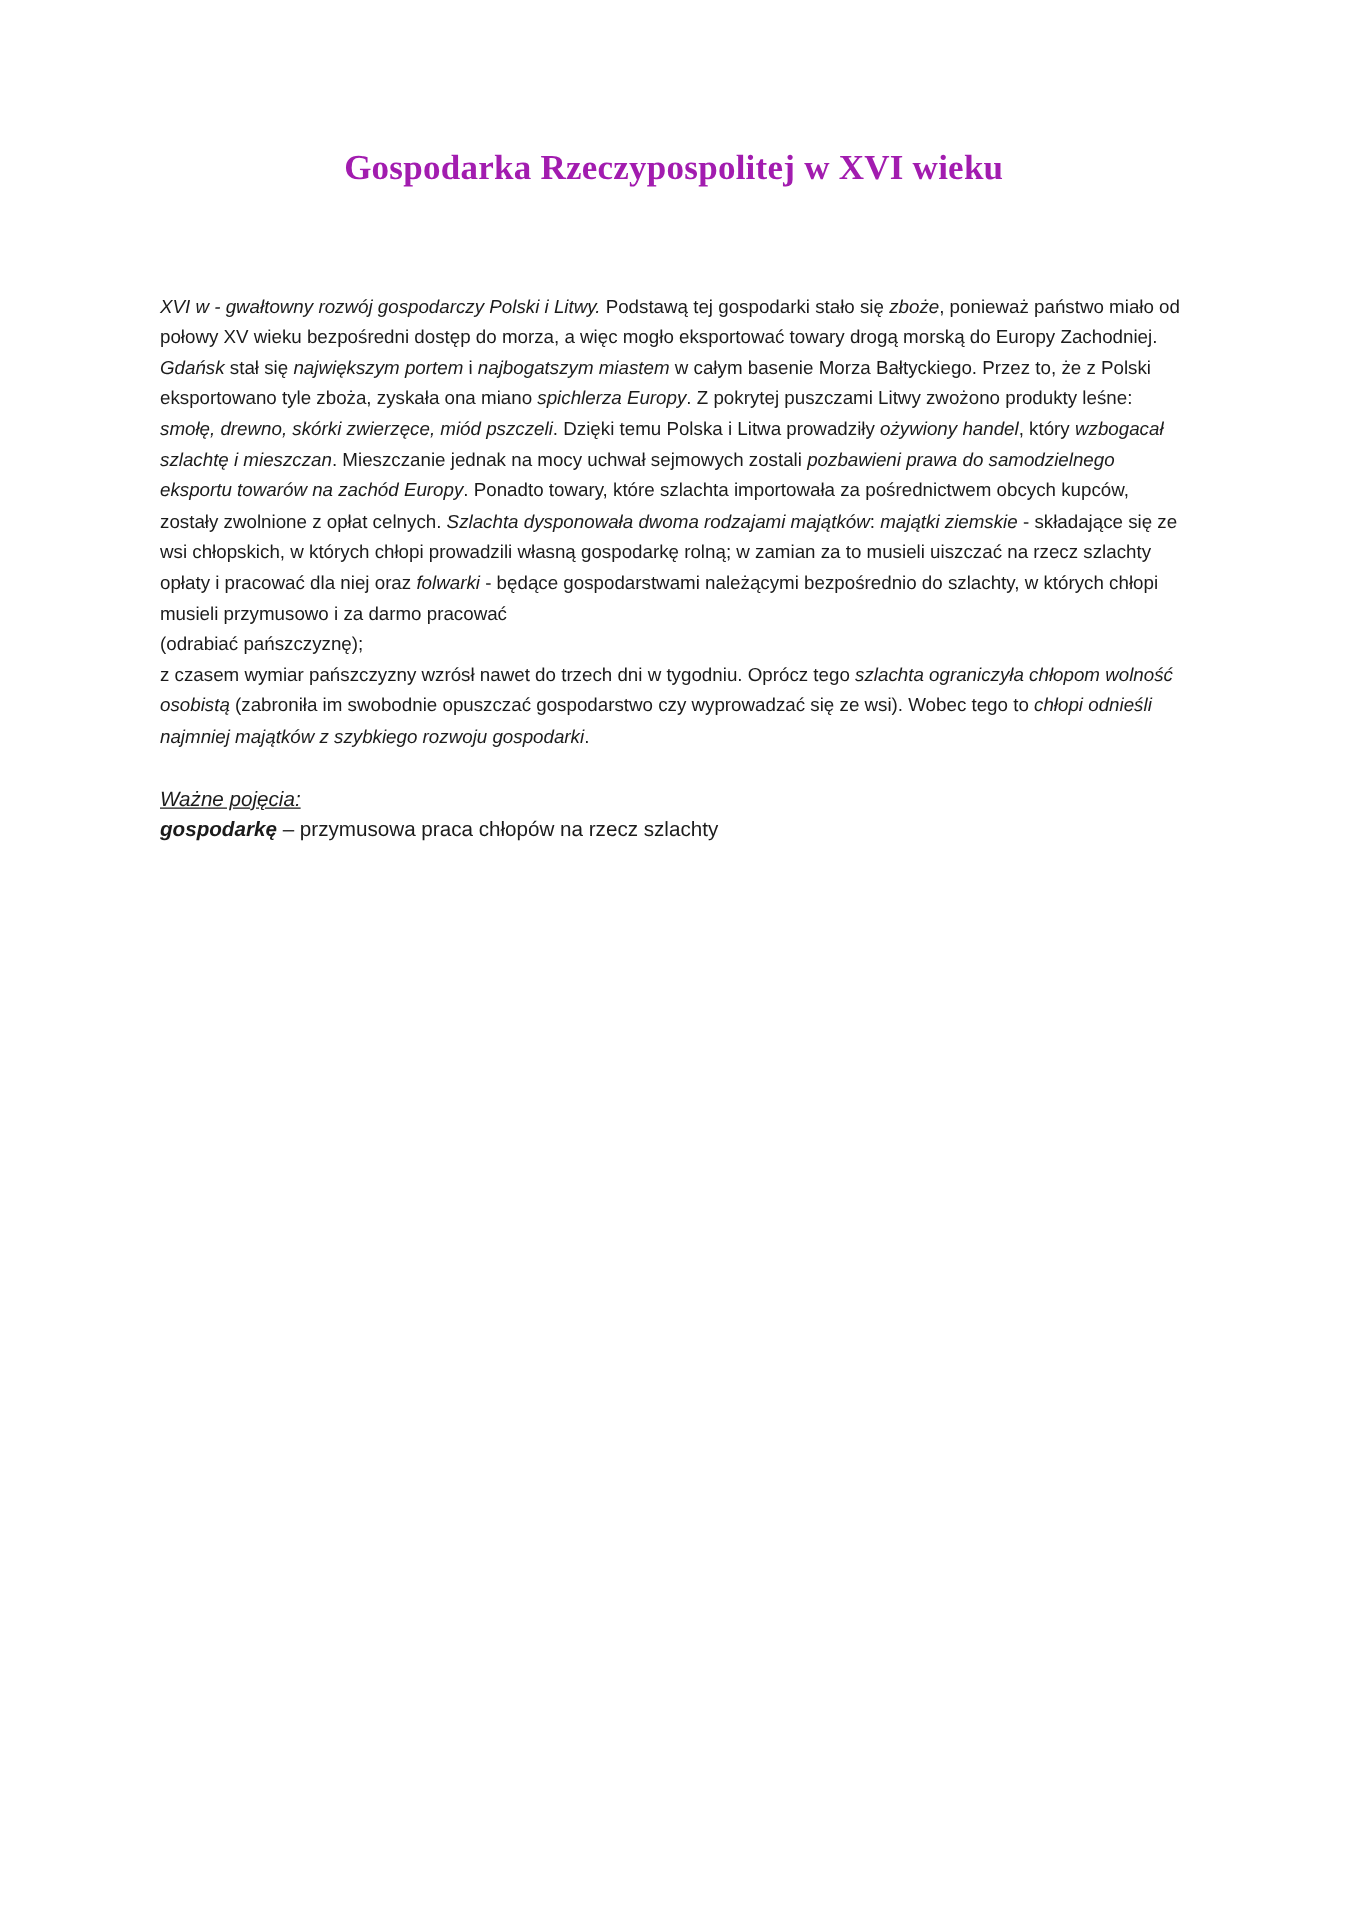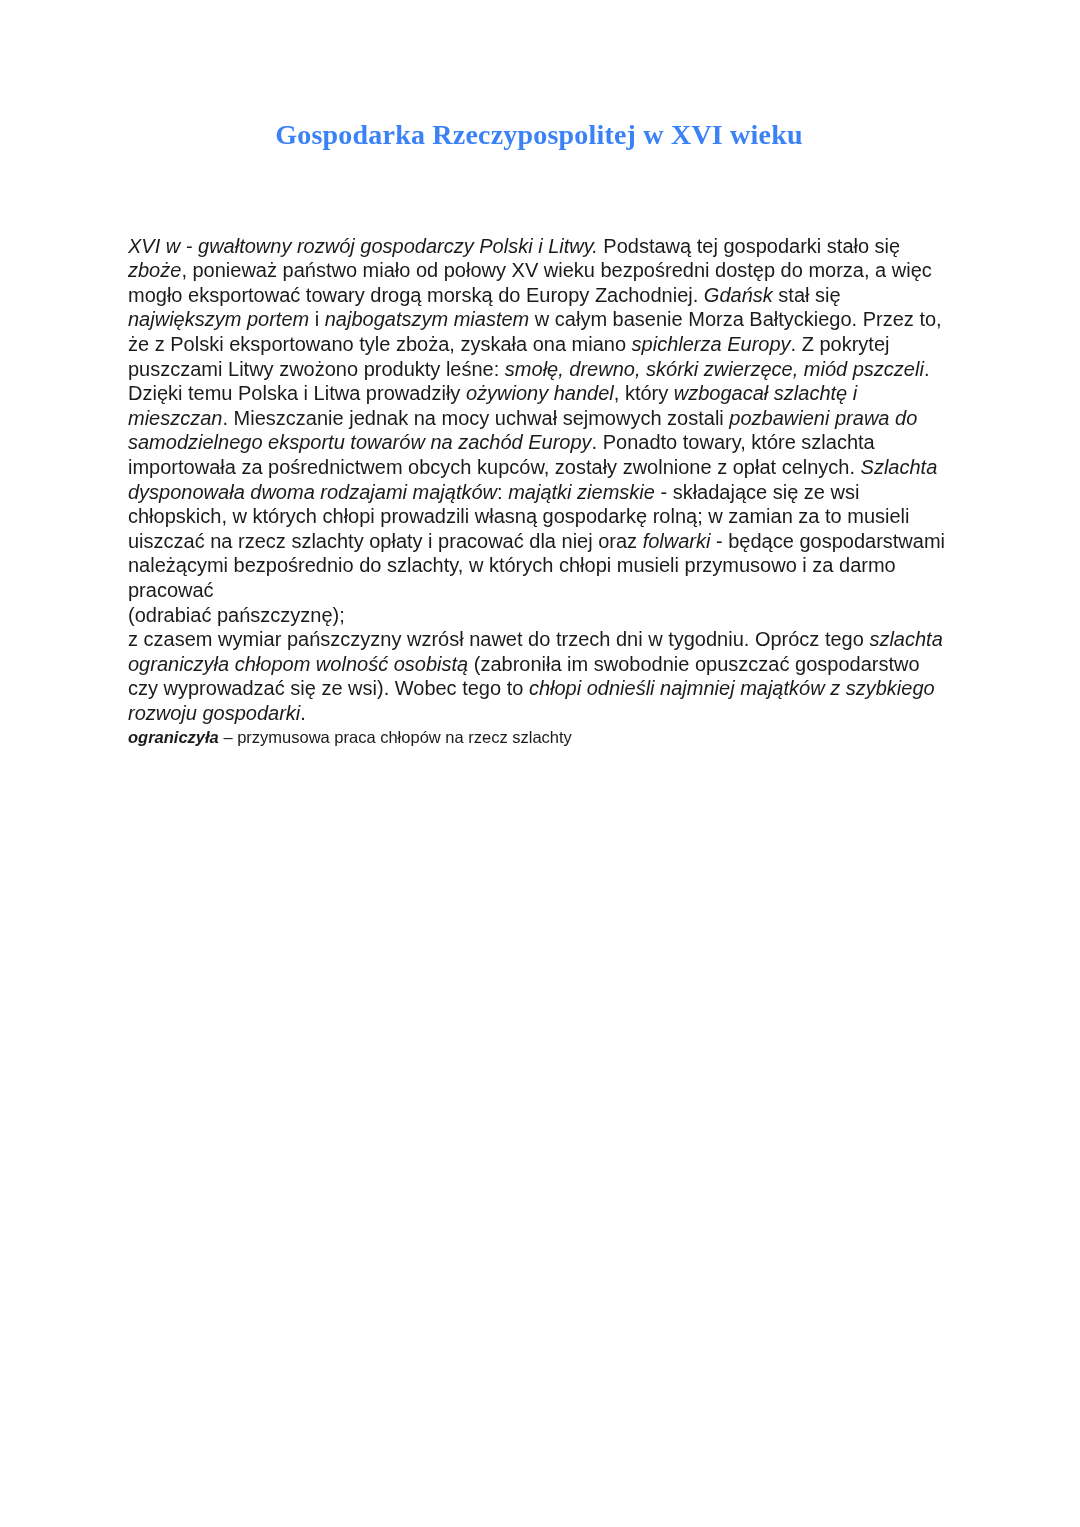--- a/index.html
+++ b/index.html
@@ -17,26 +17,26 @@
     font-family: "Liberation Sans", sans-serif;
     color: #1b1b1b;
     overflow: hidden;
   }
   .title {
     font-family: "Liberation Serif", "DejaVu Serif", serif;
     font-weight: 700;
     font-size: 28px;
     line-height: 1.2;
     text-align: center;
-    color: #3b82f6;
+    color: #a21caf;
     margin: 0 0 82px 0;
     letter-spacing: 0.2px;
   }
   .para {
-    font-size: 20px;
+    font-size: 15px;
     line-height: 24.6px;
     margin: 0;
     white-space: pre-wrap;
     text-align: left;
   }
   .glossary-heading {
     font-size: 16.5px;
     line-height: 24.6px;
     margin: 25px 0 0 0;
     white-space: pre-wrap;
@@ -56,16 +56,17 @@
 <body>
 
 <div class="page">
   <h1 class="title">Gospodarka Rzeczypospolitej w XVI wieku</h1>
 
   <div class="content">
     <p class="para"><span class="st-i">XVI w - gwałtowny rozwój gospodarczy Polski i Litwy.</span><span> Podstawą tej gospodarki stało się </span><span class="st-i">zboże</span><span>, ponieważ państwo miało od połowy XV wieku bezpośredni dostęp do morza, a więc mogło eksportować towary drogą morską do Europy Zachodniej. </span><span class="st-i">Gdańsk</span><span> stał się </span><span class="st-i">największym portem</span><span> i </span><span class="st-i">najbogatszym miastem</span><span> w całym basenie Morza Bałtyckiego. Przez to, że z Polski eksportowano tyle zboża, zyskała ona miano </span><span class="st-i">spichlerza Europy</span><span>. Z pokrytej puszczami Litwy zwożono produkty leśne: </span><span class="st-i">smołę, drewno, skórki zwierzęce, miód pszczeli</span><span>. Dzięki temu Polska i Litwa prowadziły </span><span class="st-i">ożywiony handel</span><span>, który </span><span class="st-i">wzbogacał szlachtę i mieszczan</span><span>. Mieszczanie jednak na mocy uchwał sejmowych zostali </span><span class="st-i">pozbawieni prawa do samodzielnego eksportu towarów na zachód Europy</span><span>. Ponadto towary, które szlachta importowała za pośrednictwem obcych kupców, zostały zwolnione z opłat celnych. </span><span class="st-i">Szlachta dysponowała dwoma rodzajami majątków</span><span>: </span><span class="st-i">majątki ziemskie</span><span> - składające się ze wsi chłopskich, w których chłopi prowadzili własną gospodarkę rolną; w zamian za to musieli uiszczać na rzecz szlachty opłaty i pracować dla niej oraz </span><span class="st-i">folwarki</span><span> - będące gospodarstwami należącymi bezpośrednio do szlachty, w których chłopi musieli przymusowo i za darmo pracować
 (odrabiać pańszczyznę);
 z czasem wymiar pańszczyzny wzrósł nawet do trzech dni w tygodniu. Oprócz tego </span><span class="st-i">szlachta ograniczyła chłopom wolność osobistą</span><span> (zabroniła im swobodnie opuszczać gospodarstwo czy wyprowadzać się ze wsi). Wobec tego to </span><span class="st-i">chłopi odnieśli najmniej majątków z szybkiego rozwoju gospodarki</span><span>.</span></p>
 
+    <p class="glossary-heading"><span class="st-i st-u">Ważne pojęcia:</span></p>
 
-    <p class="glossary-line"><span class="st-b st-i">ograniczyła</span><span> – przymusowa praca chłopów na rzecz szlachty</span></p>
+    <p class="glossary-line"><span class="st-b st-i">gospodarkę</span><span> – przymusowa praca chłopów na rzecz szlachty</span></p>
   </div>
 </div>
 
 </body></html>

